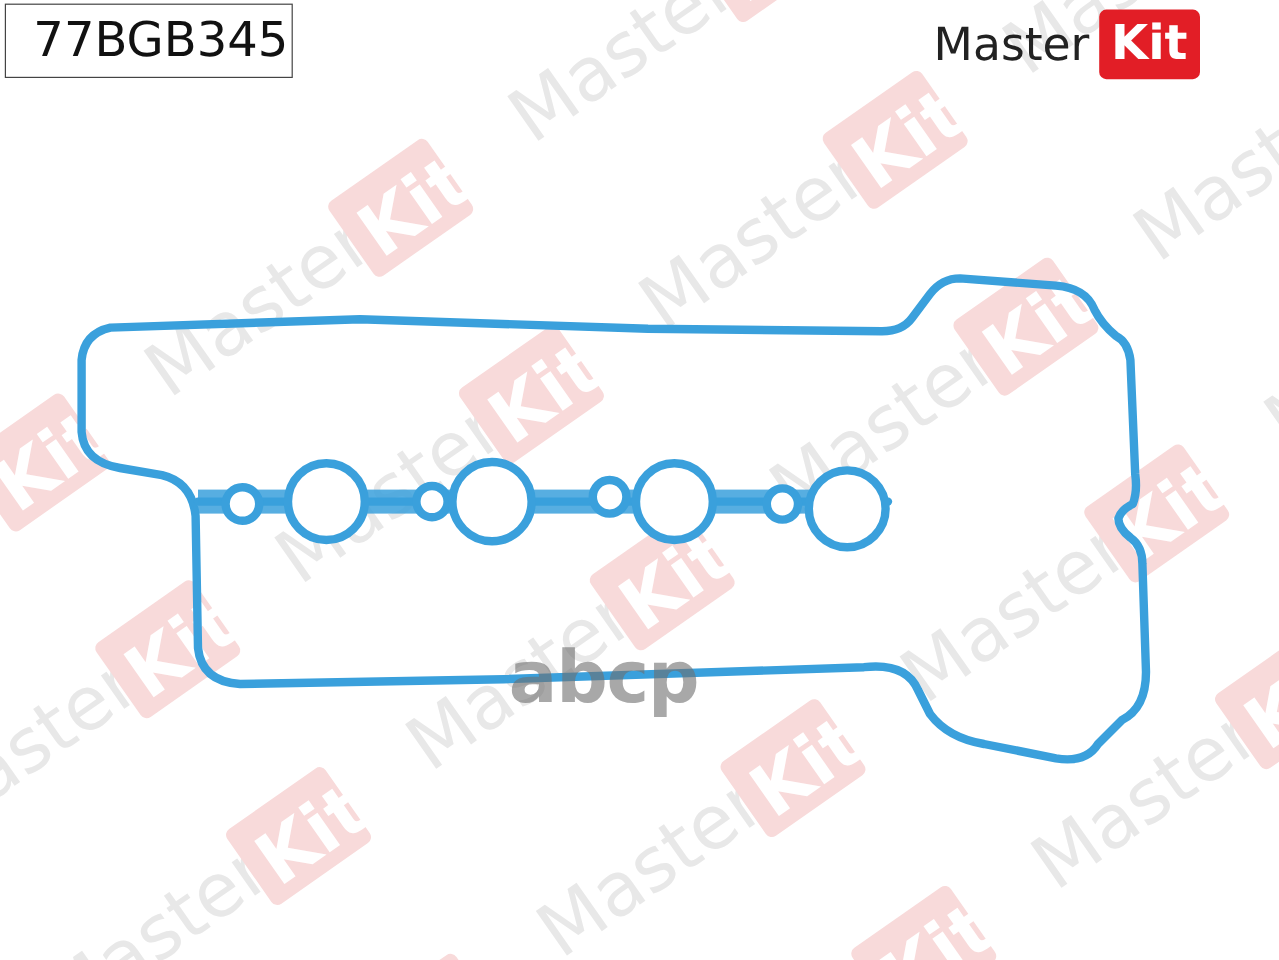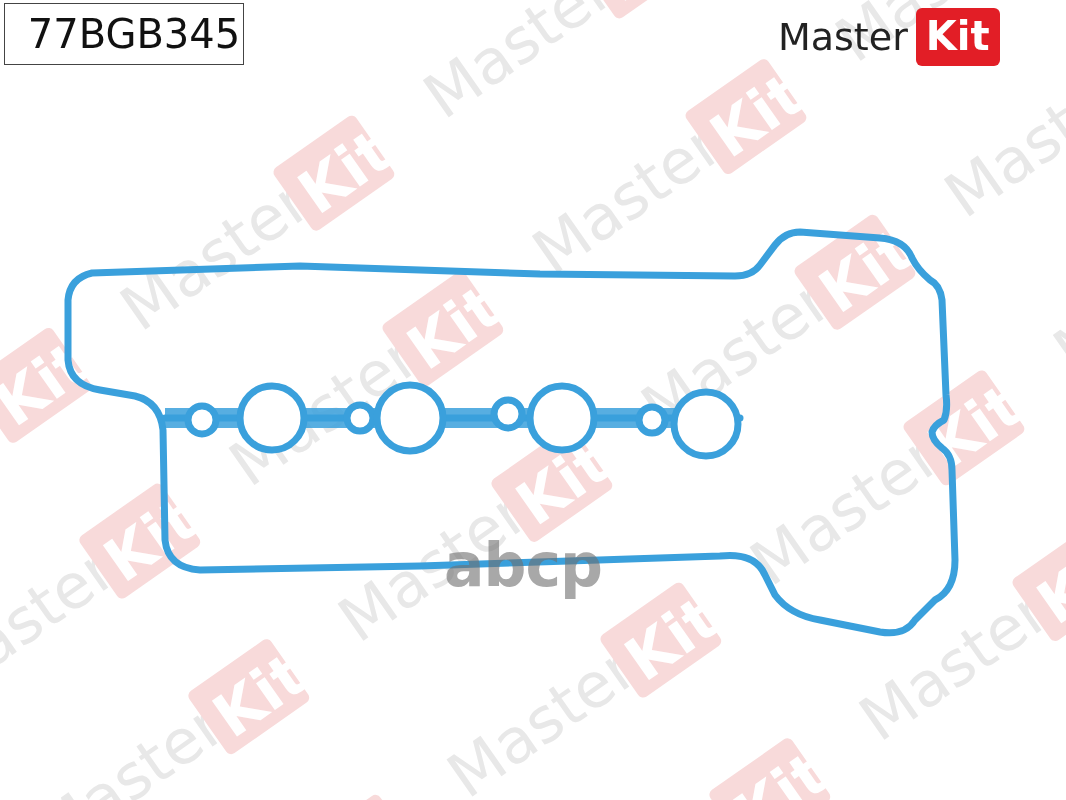--- a/index.html
+++ b/index.html
@@ -4,21 +4,21 @@
 <style>
   html, body { margin:0; padding:0; background:#ffffff; }
   body { width:1066px; height:800px; position:relative; overflow:hidden; font-family:"DejaVu Sans", sans-serif; }
   .part-box { position:absolute; left:4px; top:3px; width:240px; height:62px; border:1.5px solid #444; box-sizing:border-box; background:#fff; display:flex; align-items:center; justify-content:center; z-index:3; }
   .part-text { font-family:"DejaVu Sans", sans-serif; font-size:40px; color:#111; letter-spacing:0px;margin-left:20px; }
   .logo { position:absolute; left:778px; top:6px; height:62px; display:flex; align-items:center; z-index:3; }
   .logo-text { font-family:"DejaVu Sans", sans-serif; font-size:38px; color:#222; margin-right:8px; }
   .logo-kit { background:#e21e26; color:#fff; font-family:"DejaVu Sans", sans-serif; font-weight:bold; font-size:40px; padding:4px 10px 6px 10px; border-radius:6px; line-height:48px; }
   .wm { position:absolute; inset:0; z-index:1; pointer-events:none; }
   .gasket { position:absolute; left:0; top:0; z-index:2; }
-  .abcp { position:absolute; left:444px; top:530px; z-index:4; font-family:"DejaVu Sans", sans-serif; font-weight:bold; font-size:60px; color:rgba(110,110,110,0.6); letter-spacing:-1px; }
+  .abcp { position:absolute; left:424px; top:530px; z-index:4; font-family:"DejaVu Sans", sans-serif; font-weight:bold; font-size:60px; color:rgba(110,110,110,0.6); letter-spacing:-1px; }
 </style>
 </head>
 <body>
 
 <div class="wm">
   <svg width="1066" height="800" xmlns="http://www.w3.org/2000/svg">
     <defs>
       <g id="wmtile">
         <text x="0" y="0" font-family="DejaVu Sans, sans-serif" font-size="62" fill="#e8e8e8">Master</text>
         <rect x="200" y="-58" width="100" height="76" rx="6" fill="#f8dada"></rect>

